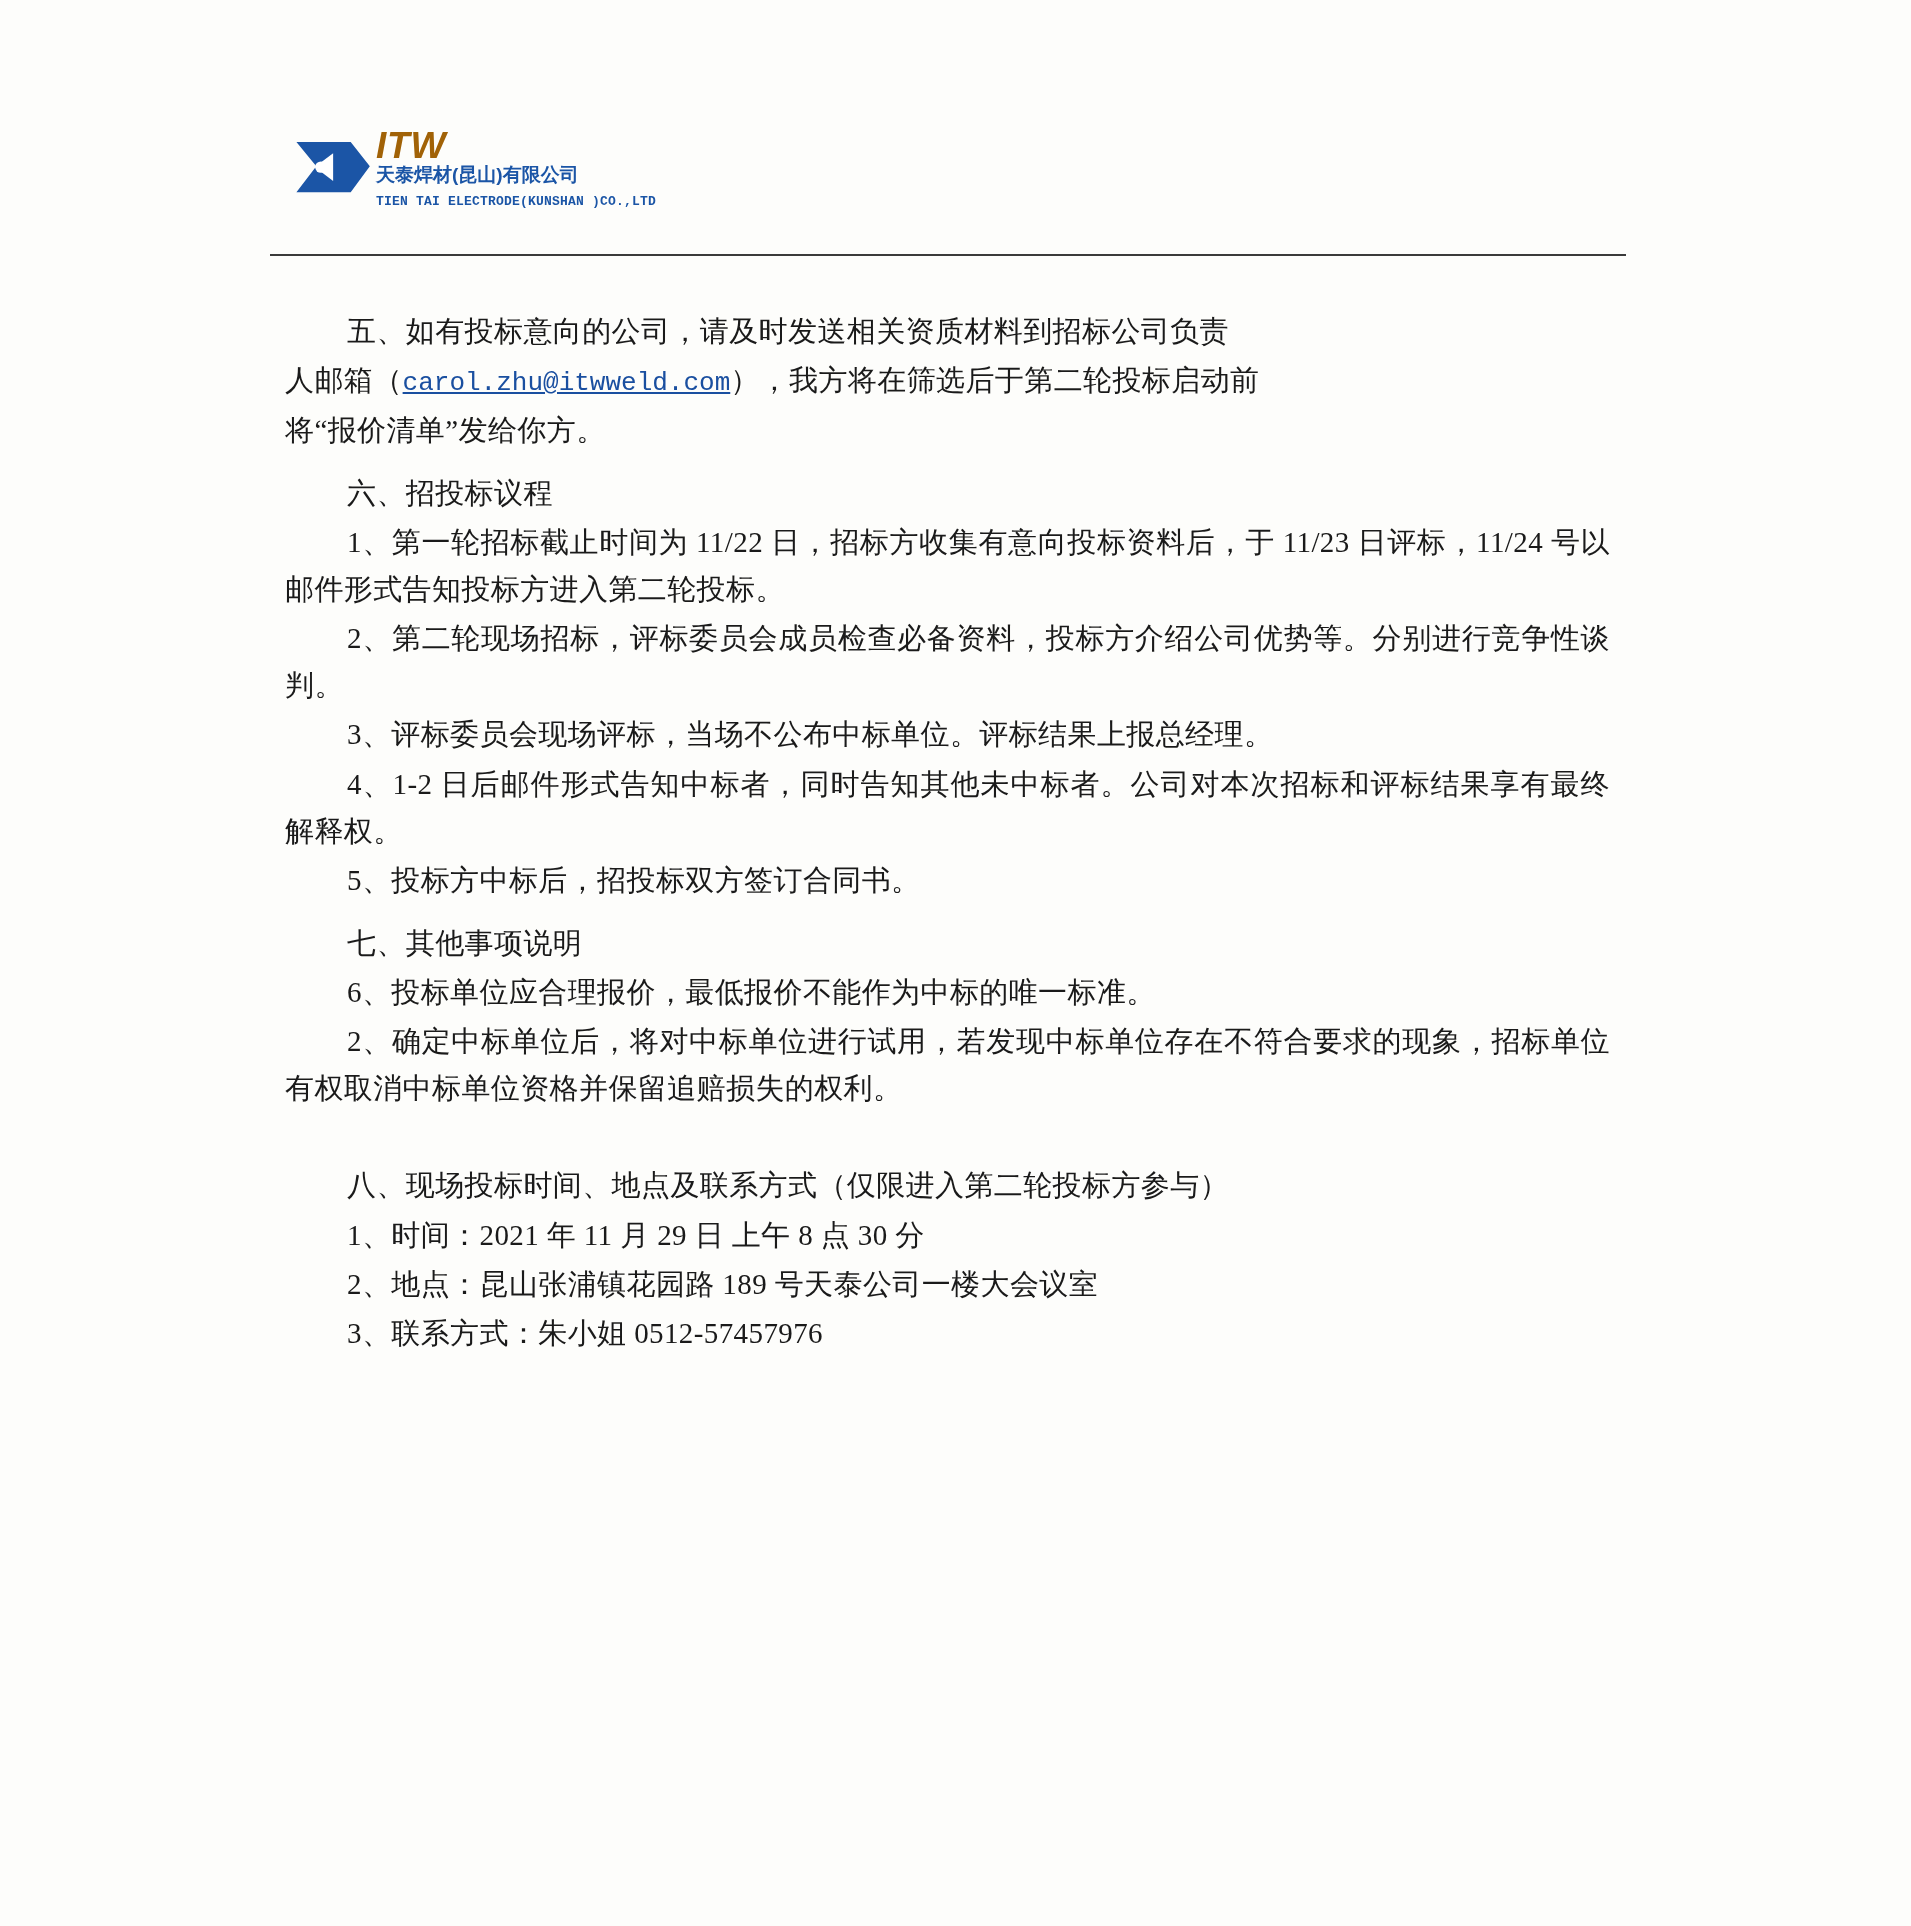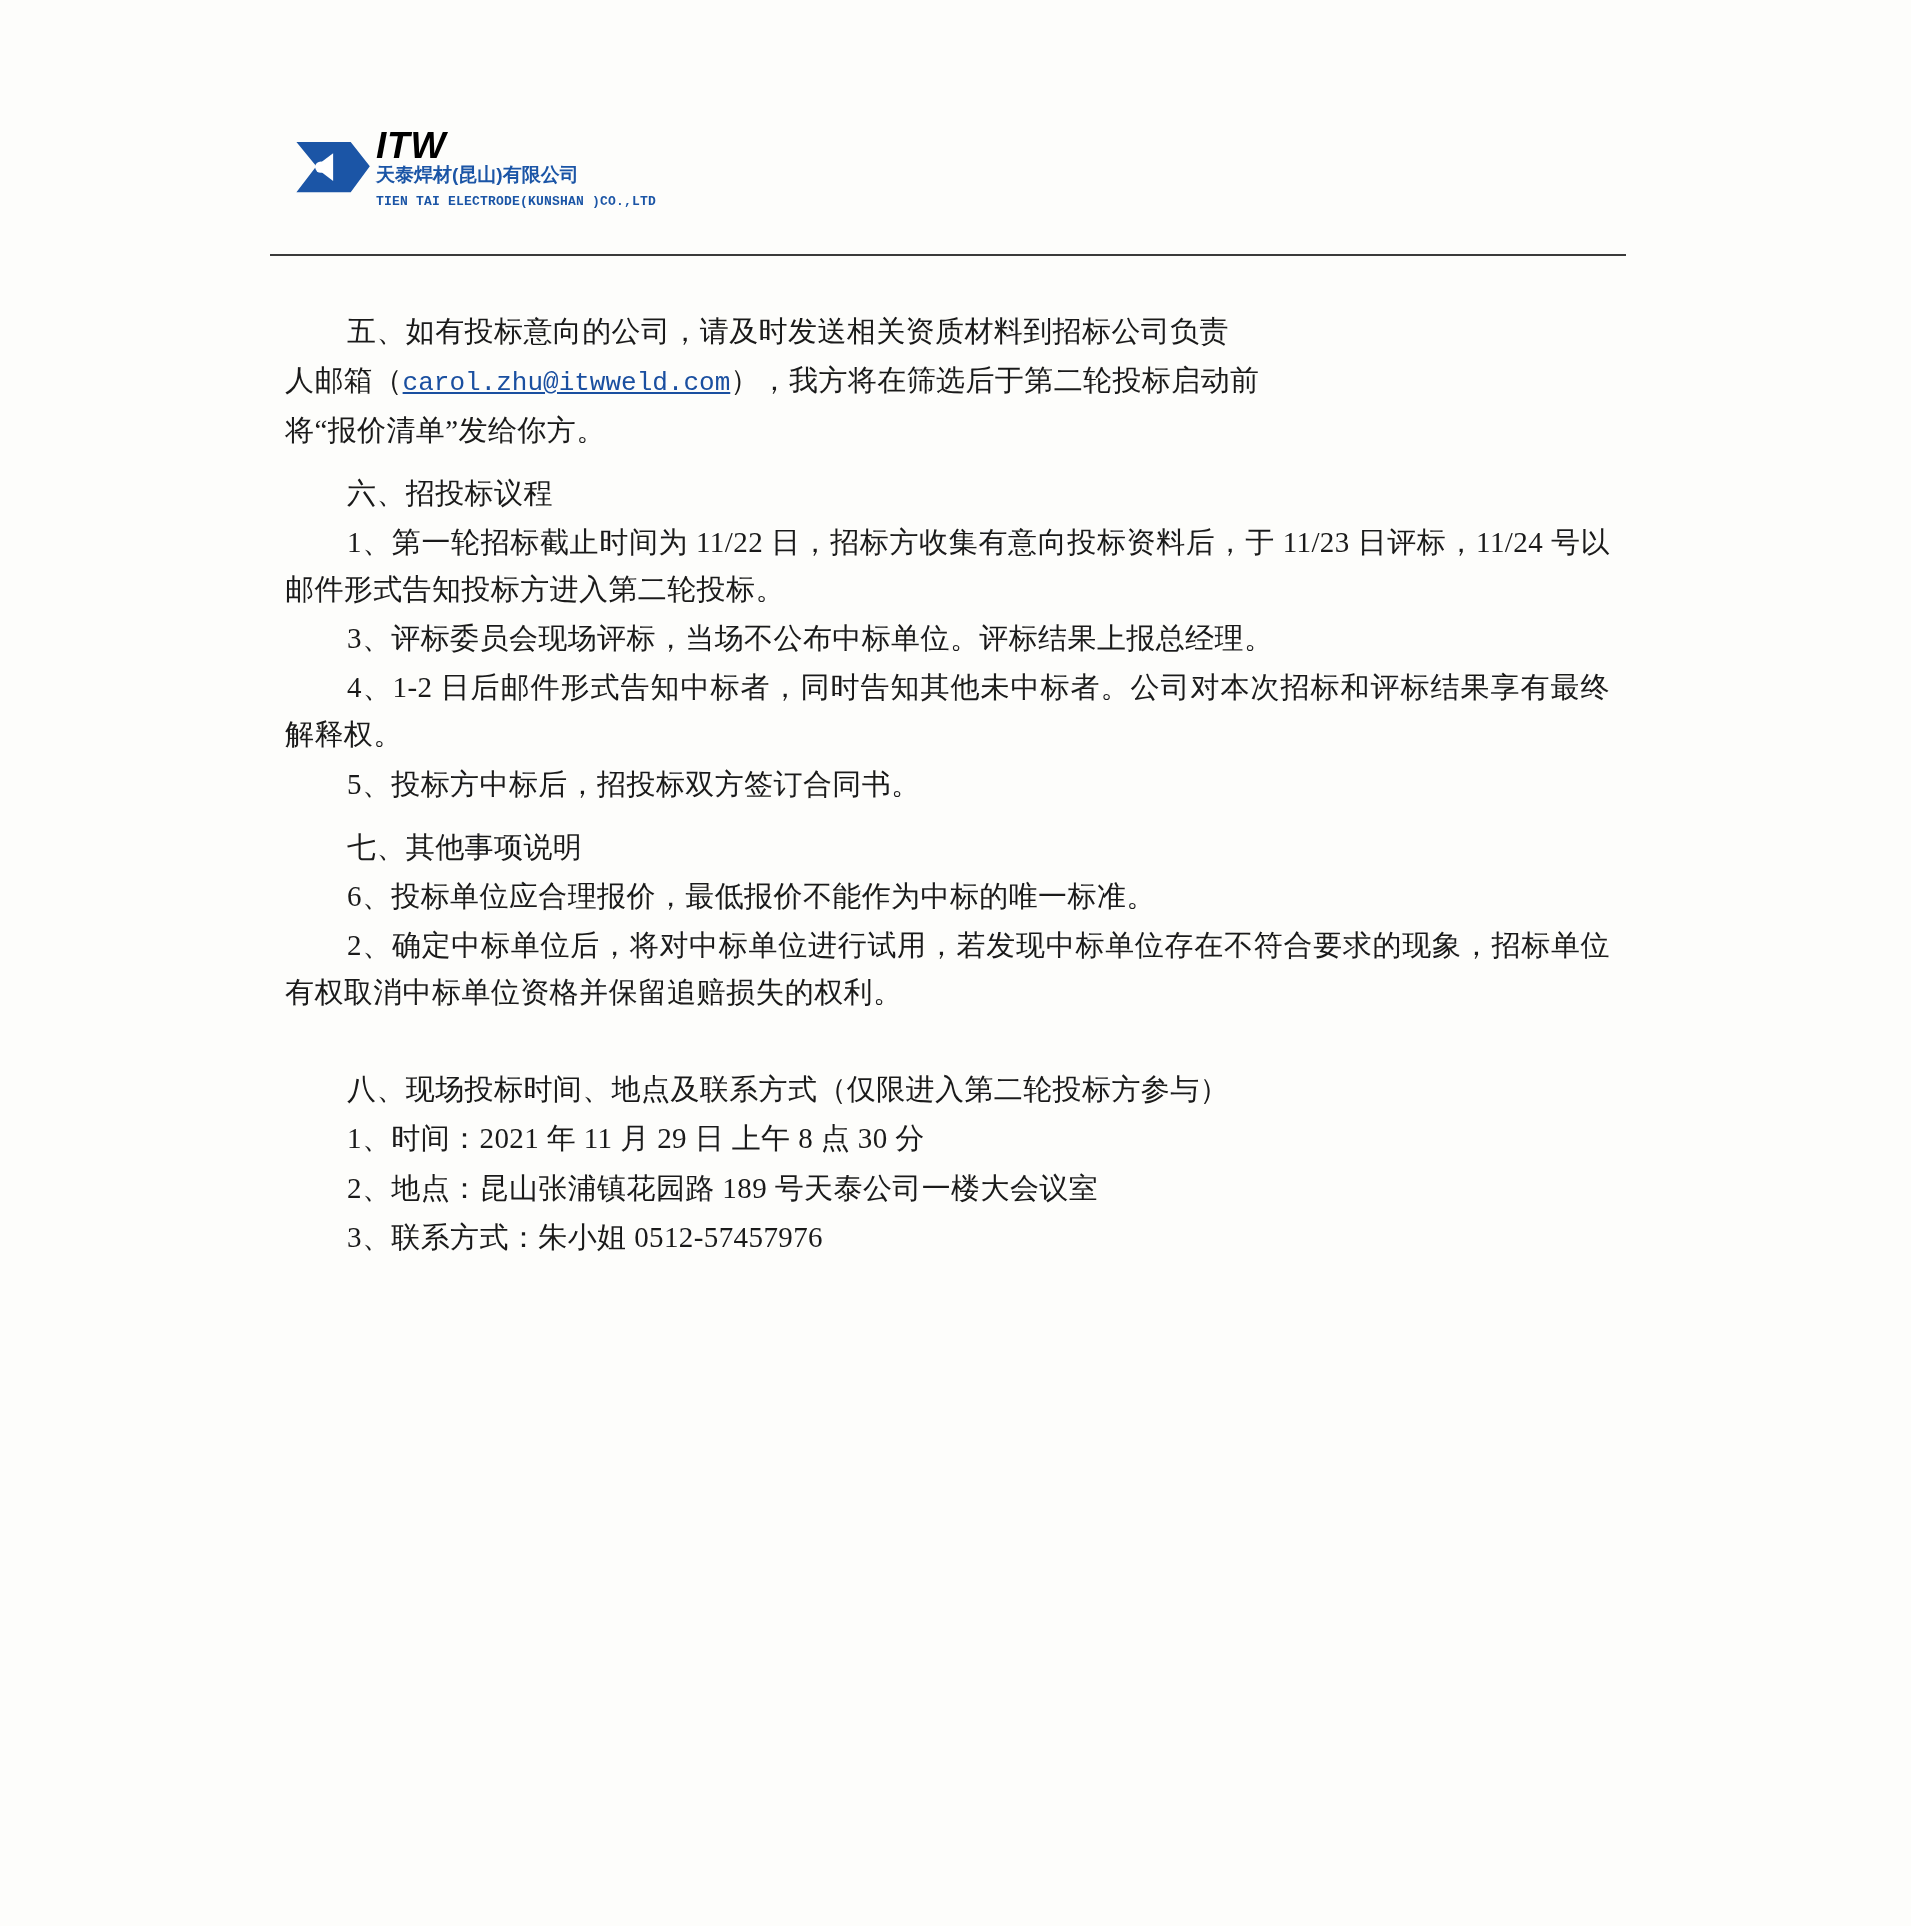--- a/index.html
+++ b/index.html
@@ -36,21 +36,21 @@
   .logo-arrow-svg { display: block; }
   .logo-itw {
     position: absolute;
     left: 83px;
     top: 0px;
     font-family: "Liberation Sans", sans-serif;
     font-style: italic;
     font-weight: bold;
     font-size: 37px;
     letter-spacing: 0.8px;
-    color: #000000;
+    color: #a16207;
     line-height: 1;
   }
   .logo-cn {
     position: absolute;
     left: 83px;
     top: 37px;
     font-family: "Liberation Sans", sans-serif;
     font-weight: bold;
     font-size: 19px;
     color: #1b55a6;
@@ -134,20 +134,21 @@
   <div class="header-rule"></div>
 
   <div class="body-area">
 
     <p class="para indent"><span>五、如有投标意向的公司，请及时发送相关资质材料到招标公司负责</span></p>
     <p class="para"><span>人邮箱（</span><a class="email-link" href="#">carol.zhu@itwweld.com</a><span>），我方将在筛选后于第二轮投标启动前</span></p>
     <p class="para"><span>将“报价清单”发给你方。</span></p>
 
     <p class="para indent gap-md">六、招投标议程</p>
     <p class="para indent">1、第一轮招标截止时间为 11/22 日，招标方收集有意向投标资料后，于 11/23 日评标，11/24 号以邮件形式告知投标方进入第二轮投标。</p>
+    <p class="para indent">2、第二轮现场招标，评标委员会成员检查必备资料，投标方介绍公司优势等。分别进行竞争性谈判。</p>
     <p class="para indent">3、评标委员会现场评标，当场不公布中标单位。评标结果上报总经理。</p>
     <p class="para indent">4、1-2 日后邮件形式告知中标者，同时告知其他未中标者。公司对本次招标和评标结果享有最终解释权。</p>
     <p class="para indent">5、投标方中标后，招投标双方签订合同书。</p>
 
     <p class="para indent gap-md">七、其他事项说明</p>
     <p class="para indent">6、投标单位应合理报价，最低报价不能作为中标的唯一标准。</p>
     <p class="para indent">2、确定中标单位后，将对中标单位进行试用，若发现中标单位存在不符合要求的现象，招标单位有权取消中标单位资格并保留追赔损失的权利。</p>
 
     <p class="para indent gap-lg">八、现场投标时间、地点及联系方式（仅限进入第二轮投标方参与）</p>
     <p class="para indent">1、时间：2021 年 11 月 29 日 上午 8 点 30 分</p>

